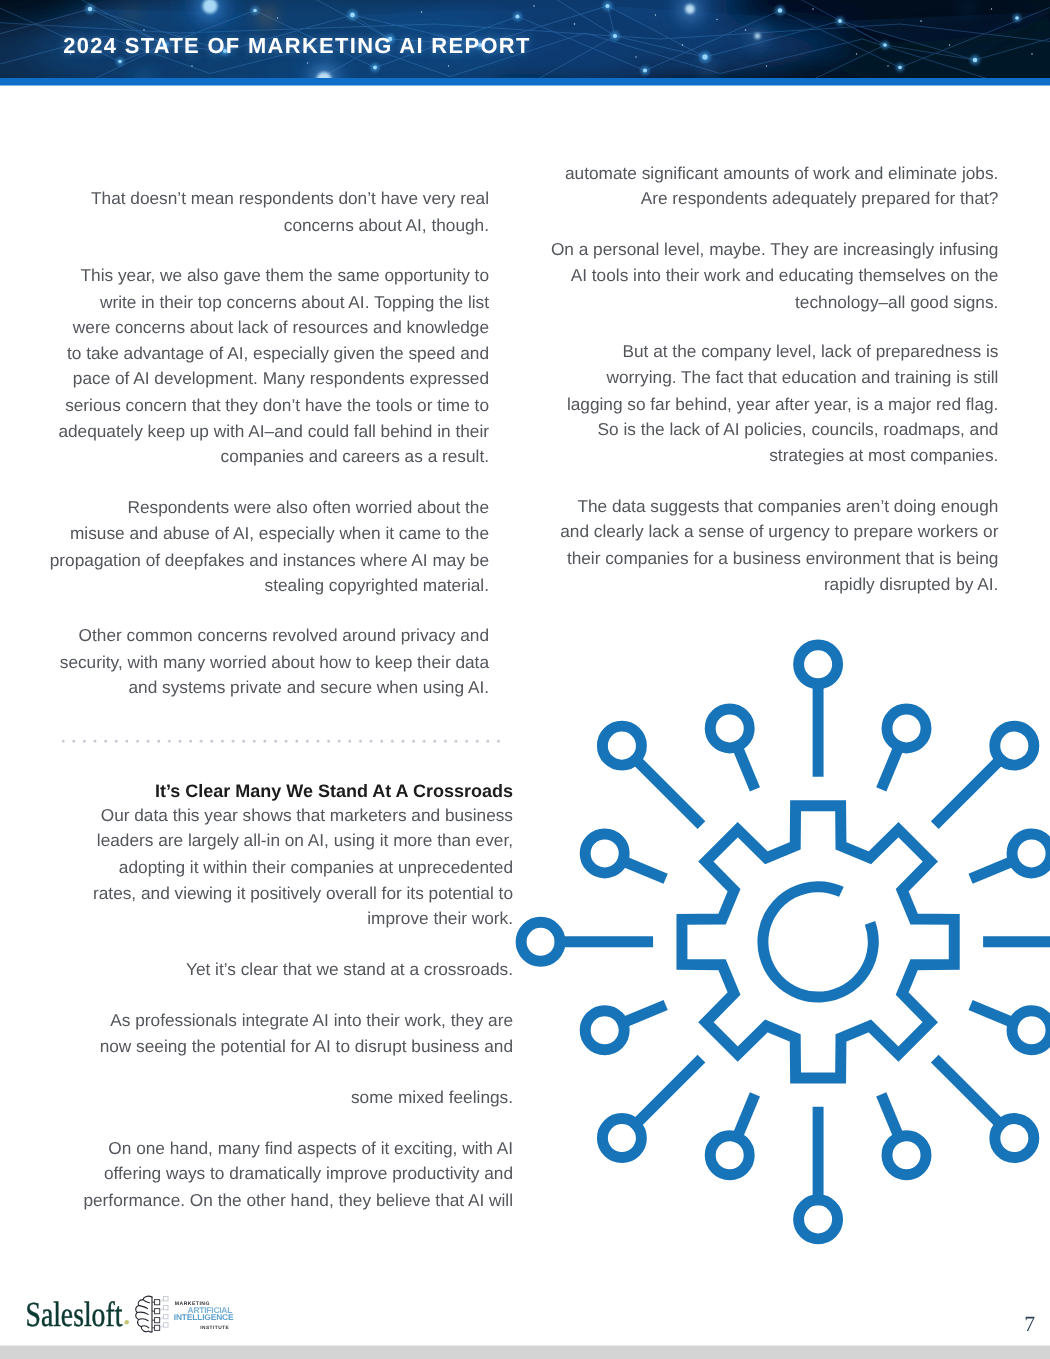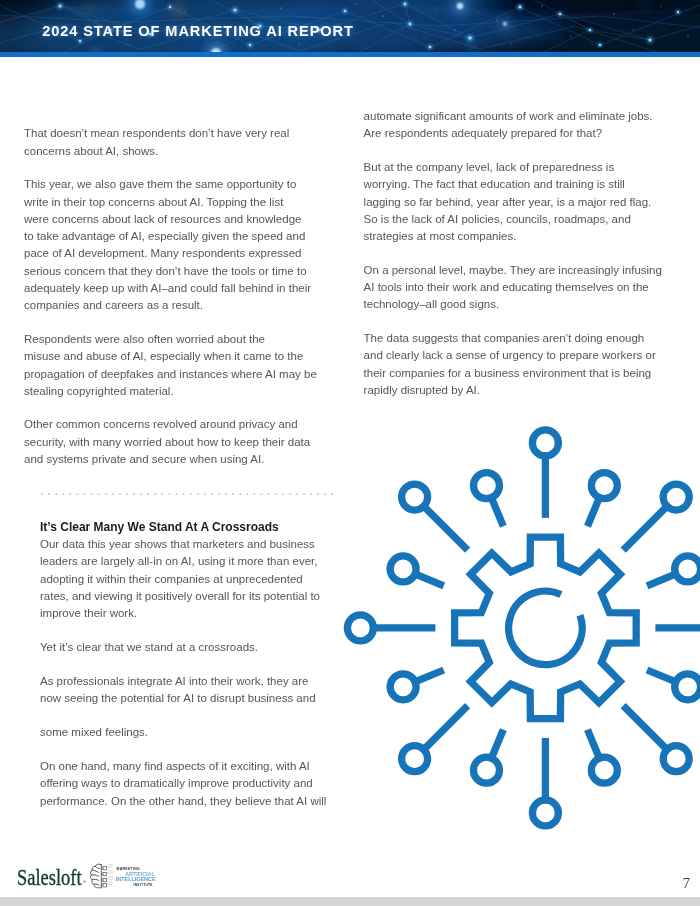--- a/index.html
+++ b/index.html
@@ -13,21 +13,21 @@
   .header { position:absolute; left:0; top:0; width:700px; height:52px; overflow:hidden; background:#737373; }
   .header svg { position:absolute; left:0; top:0; }
   .header-title { position:absolute; left:42.2px; top:24.0px; font-size:14.6px; font-weight:bold;
                   line-height:1; letter-spacing:0.9px; color:#ffffff; white-space:nowrap; z-index:5;
                   text-shadow:0 0 6px rgba(120,185,255,0.55); }
   .header-rule { position:absolute; left:0; top:52.3px; width:700px; height:5.2px; background:#0e6ec8; }
 
   
   .col { position:absolute; font-size:11.5px; line-height:17.3px; color:#53565b;
          font-weight:400; }
-  .col p { margin:0; }
+  .col p { margin:0;text-align:right; }
   .col p + p { margin-top:16.35px; }
   .sec-title { font-weight:bold; color:#1c1c1e; font-size:12px; }
 
   .col-l   { left:24px;  top:125.3px; width:302px; }
   .col-l2  { left:40px;  top:518.8px; width:302px; }
   .col-r   { left:363.6px; top:108.0px; width:302px; }
 
   .divider { position:absolute; left:41px; top:492.6px; width:296px; height:2.6px;
              background-image:radial-gradient(ellipse 1.15px 1.25px at 1.15px 1.3px, #b7bccd 0 60%, rgba(183,188,205,0) 100%);
              background-size:7.08px 2.6px; background-repeat:repeat-x; }
@@ -225,37 +225,37 @@
         <circle cx="460" cy="6" r="3.2" fill="#cdecff"></circle>
         <circle cx="216" cy="53" r="5" fill="#cdecff"></circle>
         <circle cx="505" cy="24" r="2.0" fill="#bfe6ff"></circle>
       </g>
     </svg>
     <div class="header-title">2024 STATE OF MARKETING AI REPORT</div>
   </div>
   <div class="header-rule"></div>
 
   <div class="col col-l">
-      <p><span>That doesn’t mean respondents don’t have very real</span><br><span>concerns about AI, shows.</span></p>
+      <p><span>That doesn’t mean respondents don’t have very real</span><br><span>concerns about AI, though.</span></p>
       <p><span>This year, we also gave them the same opportunity to</span><br><span>write in their top concerns about AI. Topping the list</span><br><span>were concerns about lack of resources and knowledge</span><br><span>to take advantage of AI, especially given the speed and</span><br><span>pace of AI development. Many respondents expressed</span><br><span>serious concern that they don’t have the tools or time to</span><br><span>adequately keep up with AI–and could fall behind in their</span><br><span>companies and careers as a result.</span></p>
       <p><span>Respondents were also often worried about the</span><br><span>misuse and abuse of AI, especially when it came to the</span><br><span>propagation of deepfakes and instances where AI may be</span><br><span>stealing copyrighted material.</span></p>
       <p><span>Other common concerns revolved around privacy and</span><br><span>security, with many worried about how to keep their data</span><br><span>and systems private and secure when using AI.</span></p>
     </div>
   <div class="divider"></div>
   <div class="col col-l2">
       <p class="sec-title"><span>It’s Clear Many We Stand At A Crossroads</span></p>
       <p style="margin-top: 0px;"><span>Our data this year shows that marketers and business</span><br><span>leaders are largely all-in on AI, using it more than ever,</span><br><span>adopting it within their companies at unprecedented</span><br><span>rates, and viewing it positively overall for its potential to</span><br><span>improve their work.</span></p>
       <p><span>Yet it’s clear that we stand at a crossroads.</span></p>
       <p><span>As professionals integrate AI into their work, they are</span><br><span>now seeing the potential for AI to disrupt business and</span><br><br><span>some mixed feelings.</span></p>
       <p><span>On one hand, many find aspects of it exciting, with AI</span><br><span>offering ways to dramatically improve productivity and</span><br><span>performance. On the other hand, they believe that AI will</span></p>
     </div>
   <div class="col col-r">
       <p><span>automate significant amounts of work and eliminate jobs.</span><br><span>Are respondents adequately prepared for that?</span></p>
+      <p><span>On a personal level, maybe. They are increasingly infusing</span><br><span>AI tools into their work and educating themselves on the</span><br><span>technology–all good signs.</span></p>
       <p><span>But at the company level, lack of preparedness is</span><br><span>worrying. The fact that education and training is still</span><br><span>lagging so far behind, year after year, is a major red flag.</span><br><span>So is the lack of AI policies, councils, roadmaps, and</span><br><span>strategies at most companies.</span></p>
-      <p><span>On a personal level, maybe. They are increasingly infusing</span><br><span>AI tools into their work and educating themselves on the</span><br><span>technology–all good signs.</span></p>
       <p><span>The data suggests that companies aren’t doing enough</span><br><span>and clearly lack a sense of urgency to prepare workers or</span><br><span>their companies for a business environment that is being</span><br><span>rapidly disrupted by AI.</span></p>
     </div>
 
   <div class="graphic">
     <svg width="372" height="424" viewBox="0 0 372 424">
       <g transform="translate(214.4,213.9)" fill="none" stroke="#1774b9" stroke-width="7.3" stroke-linecap="butt" stroke-linejoin="miter">
           <line x1="0.00" y1="-110.00" x2="0.00" y2="-175.60"></line>
           <line x1="42.10" y1="-101.63" x2="55.34" y2="-133.59"></line>
           <line x1="77.78" y1="-77.78" x2="124.17" y2="-124.17"></line>
           <line x1="101.63" y1="-42.10" x2="133.59" y2="-55.34"></line>

